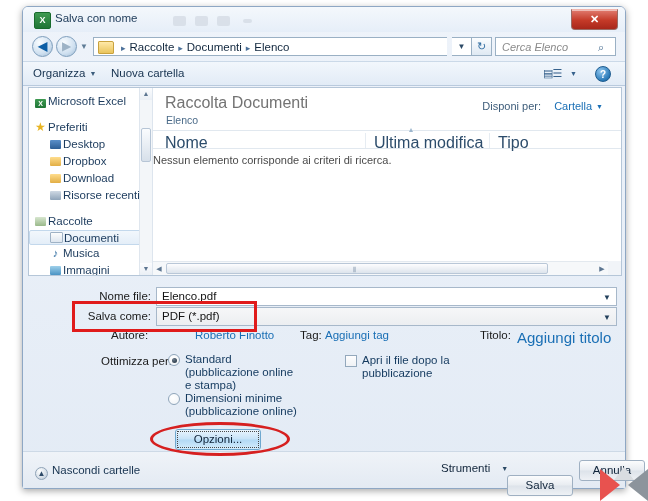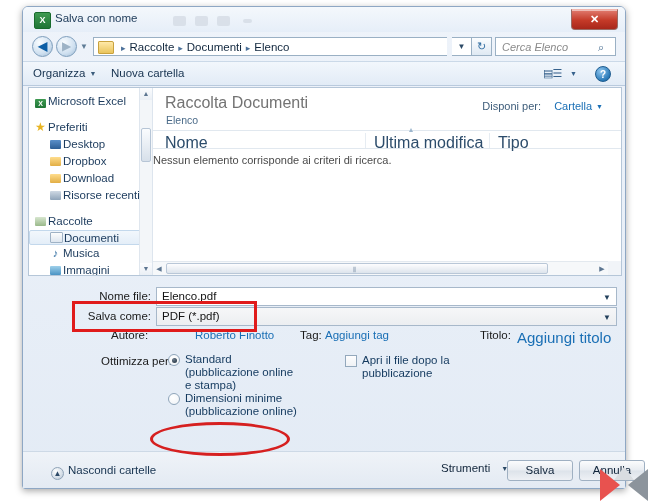--- a/index.html
+++ b/index.html
@@ -287,34 +287,34 @@
     background:linear-gradient(#eaf4fd,#c7e3f8 48%,#b2d9f5 52%,#d4ecfc);
     border:1px solid #6fa8cf;
   }
   #btn-opzioni .focus-ring{
     position:absolute;left:1px;top:1px;right:1px;bottom:1px;
     border:1px dotted #4a4a4a;
   }
   #btn-opzioni .lab{position:relative;}
 
   #nascondi{
-    position:absolute;left:28px;top:457px;font-size:11.5px;color:#16324f;cursor:pointer;white-space:nowrap;
+    position:absolute;left:12px;top:457px;font-size:11.5px;color:#16324f;cursor:pointer;white-space:nowrap;
   }
   #nascondi .circ{
     display:inline-block;width:13px;height:13px;border-radius:50%;
     background:radial-gradient(circle at 35% 30%,#fdfefe,#d3dce6 65%,#aebdcd);
     border:1px solid #8fa3b7;box-sizing:border-box;
     font-size:8px;line-height:11px;text-align:center;color:#2d4a68;
     vertical-align:-2px;margin-right:4px;
   }
   #btn-strumenti{
     position:absolute;left:418px;top:455px;font-size:11.5px;color:#10243a;cursor:pointer;white-space:nowrap;
   }
   #btn-strumenti .caret{font-size:7px;margin-left:11px;position:relative;top:-1px;color:#2b4965;}
-  #btn-salva{left:484px;top:453px;width:66px;}
+  #btn-salva{left:484px;top:468px;width:66px;}
   #btn-annulla{left:556px;top:453px;width:66px;}
 
   
   #bottombar{
     position:absolute;left:0;bottom:0;width:100%;height:37px;
     background:linear-gradient(#eff3f8,#e3eaf3);
     border-top:1px solid #cdd9e6;box-sizing:border-box;
   }
 
   
@@ -508,20 +508,24 @@
   </div>
 
   <div id="chk-row">
     <span id="chk-box"></span>
     <span id="chk-text">
       <span>Apri il file dopo la</span><br>
       <span>pubblicazione</span>
     </span>
   </div>
 
+  <div class="btn" id="btn-opzioni">
+    <span class="focus-ring"></span>
+    <span class="lab">Opzioni...</span>
+  </div>
 
   <div id="bottombar"></div>
   <div id="nascondi">
     <span class="circ">▲</span><span>Nascondi cartelle</span>
   </div>
   <div id="btn-strumenti">
     <span>Strumenti</span><span class="caret">▼</span>
   </div>
   <div class="btn" id="btn-salva">Salva</div>
   <div class="btn" id="btn-annulla">Annulla</div>

